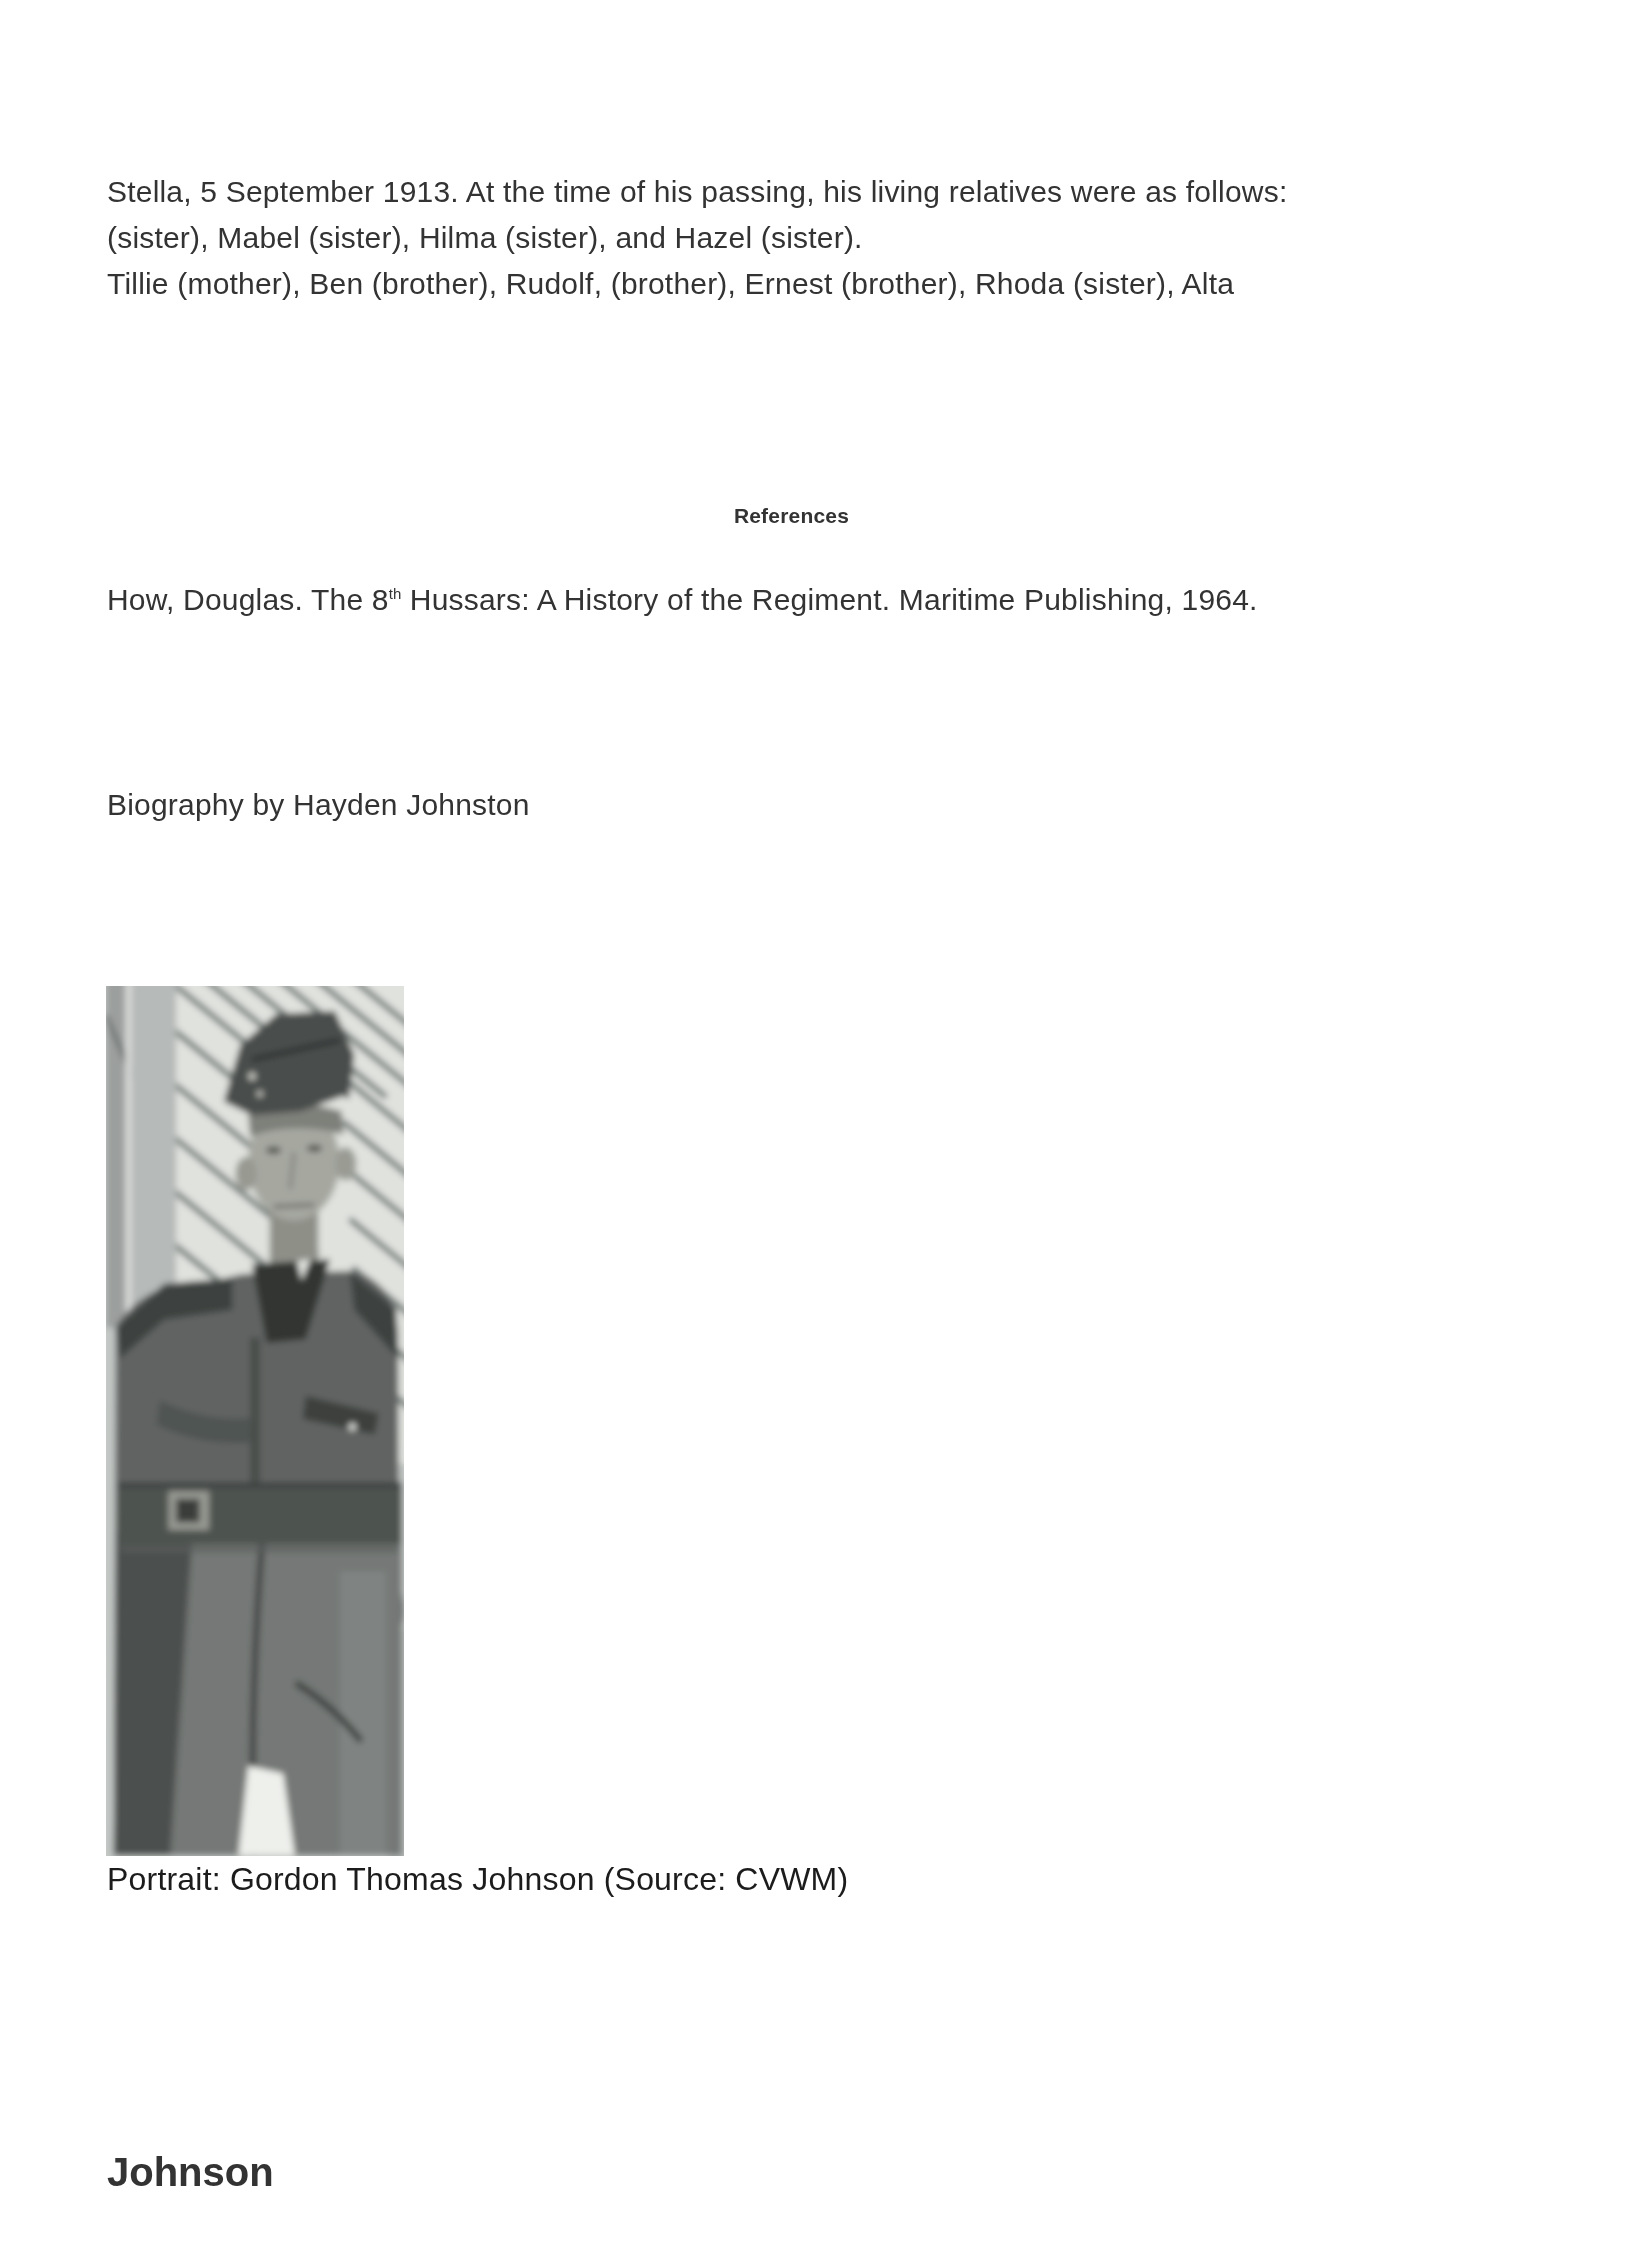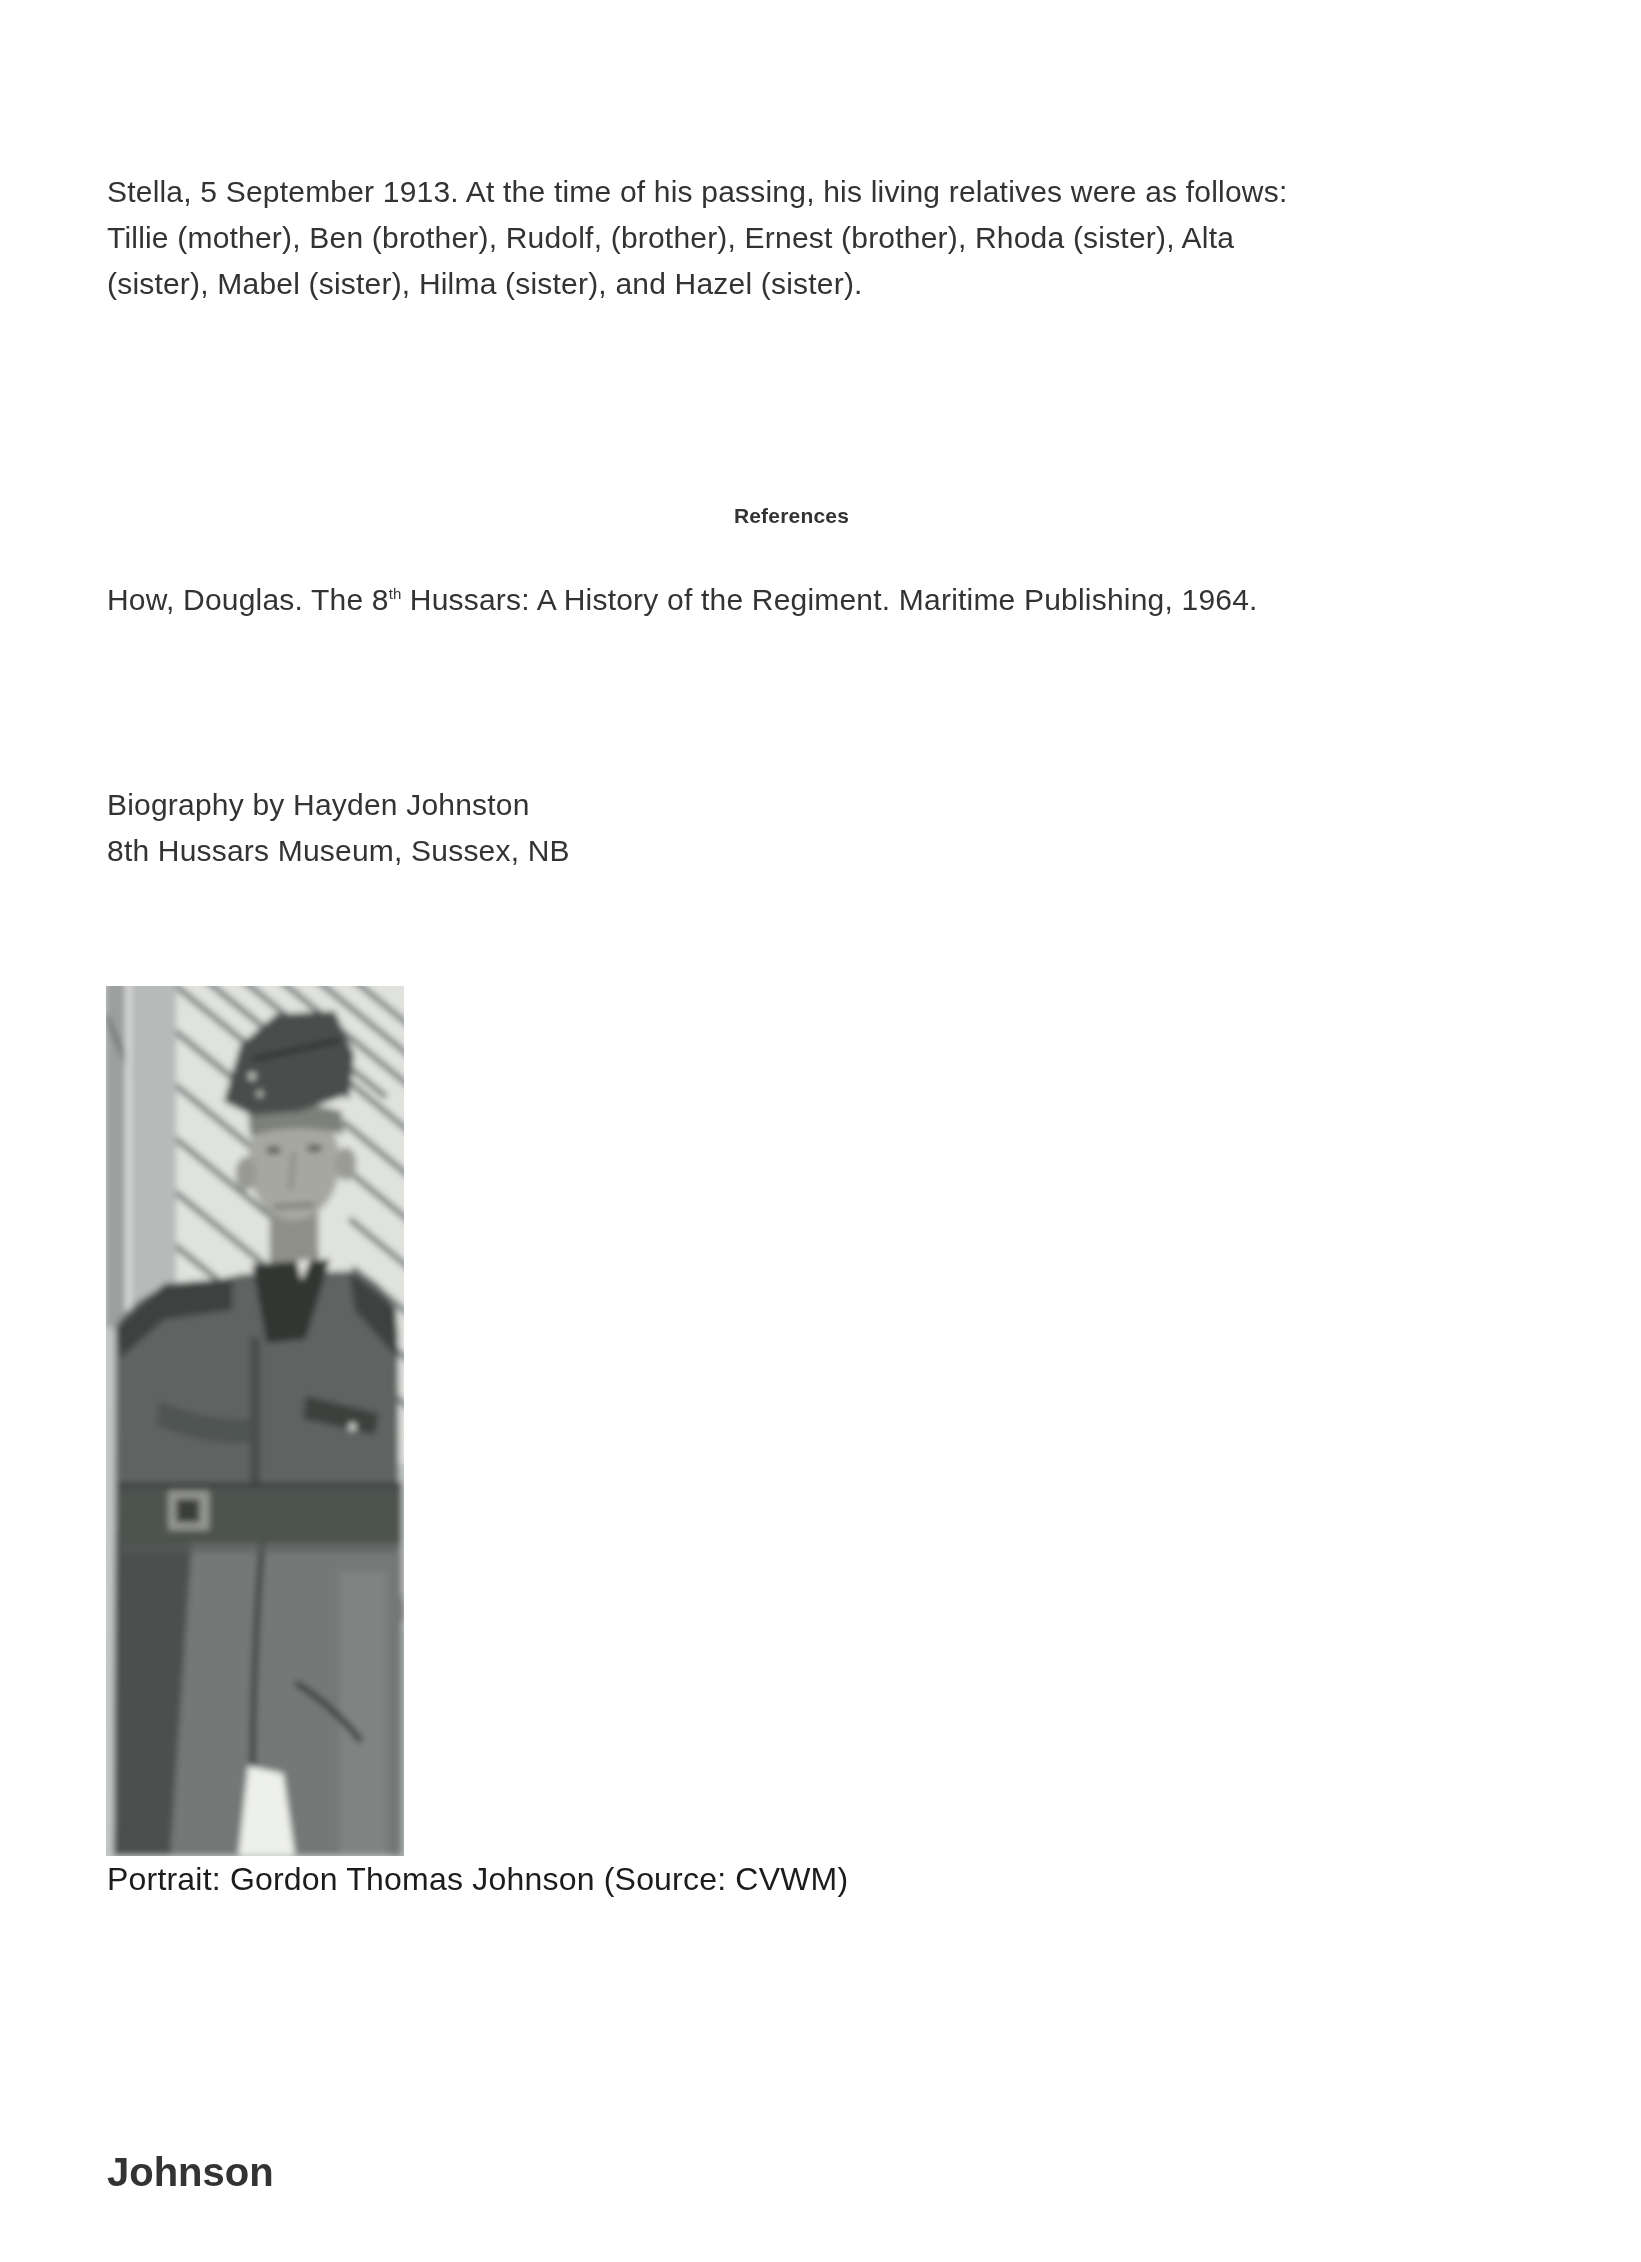--- a/index.html
+++ b/index.html
@@ -58,34 +58,33 @@
     font-size:40px;line-height:46px;font-weight:bold;
   }
 </style>
 </head>
 <body>
 
 <div class="page">
 
   <div class="tblock" id="para1">
     <div class="line">Stella, 5 September 1913. At the time of his passing, his living relatives were as follows:</div>
+    <div class="line">(sister), Mabel (sister), Hilma (sister), and Hazel (sister).</div>
     <div class="line">Tillie (mother), Ben (brother), Rudolf, (brother), Ernest (brother), Rhoda (sister), Alta</div>
-    <div class="line">(sister), Mabel (sister), Hilma (sister), and Hazel (sister).</div>
   </div>
 
   <div class="tblock" id="refheading">References</div>
 
   <div class="tblock" id="ref1">
     <span>How, Douglas. The 8</span><sup>th</sup><span> Hussars: A History of the Regiment. Maritime Publishing, 1964.</span>
   </div>
 
 
   <div class="tblock" id="bio">
     <div class="line">Biography by Hayden Johnston</div>
-    <div class="line">8th Hussars Museum, Sussex, NB</div>
   </div>
 
   <div id="photo" role="img" aria-label="Black and white photograph of a soldier in battledress uniform and wedge cap standing before a clapboard wall">
     <svg viewBox="0 0 306 892" xmlns="http://www.w3.org/2000/svg">
       <defs>
         <filter id="pb" x="-5%" y="-5%" width="110%" height="110%">
           <feGaussianBlur stdDeviation="3.5"></feGaussianBlur>
         </filter>
       </defs>
       <g filter="url(#pb)">

